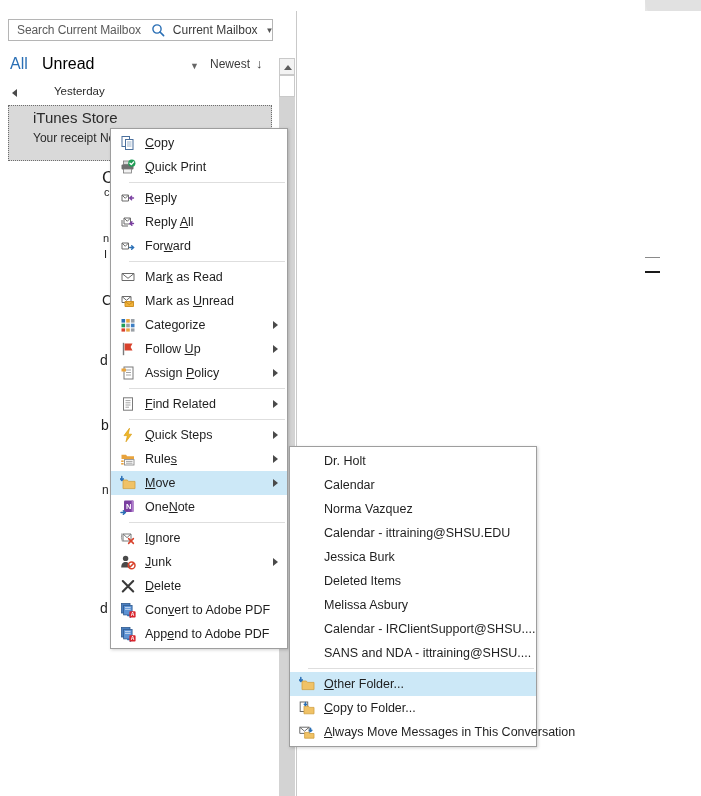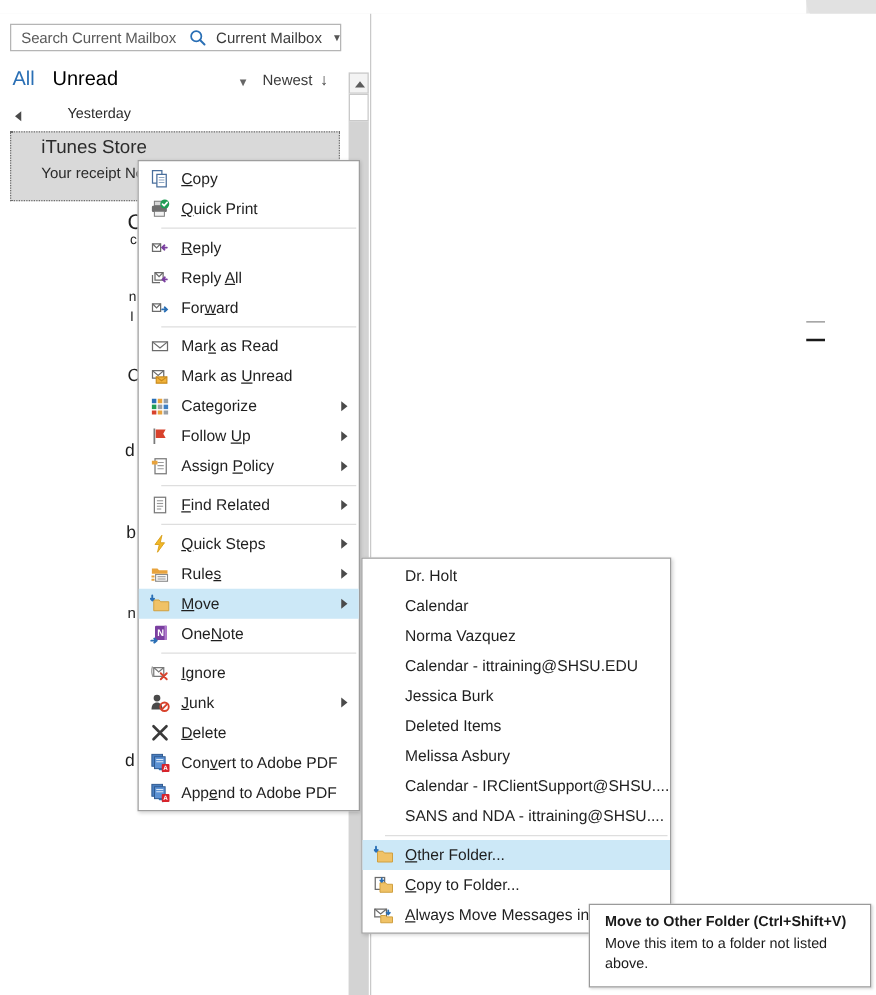--- a/index.html
+++ b/index.html
@@ -2,21 +2,21 @@
 <html><head>
 <meta charset="utf-8">
 <style>
   * { box-sizing: border-box; margin: 0; padding: 0; }
   html, body {
     width: 701px; height: 796px;
     font-family: "Liberation Sans", sans-serif;
     background: #ffffff;
     overflow: hidden;
   }
-  #root { position: relative; width: 701px; height: 796px; background: #ffffff; }
+  #root { position: relative; width: 701px; height: 796px; background: #ffffff; text-align: right; }
 
   
   .top-band { position: absolute; left: 0; top: 0; width: 701px; height: 11px; background: #e6e6e6; }
   .top-band-white { position: absolute; left: 0; top: 0; width: 645px; height: 11px; background: #ffffff; }
   .corner-tab {
     position: absolute; right: 0; top: 0; width: 56px; height: 22px;
     background: #e1e1e1; border-bottom-left-radius: 26px;
   }
 
   
@@ -476,18 +476,14 @@
             <path d="M0.8 3.2 L10.2 3.2 L10.2 9.4 L0.8 9.4 Z" fill="#fff" stroke="#6b6b6b" stroke-width="1"></path>
             <path d="M0.8 3.2 L5.5 7.2 L10.2 3.2" fill="none" stroke="#6b6b6b" stroke-width="1"></path>
             <path d="M5.6 8.4 L9.4 8.4 L10.4 9.5 L15 9.5 L15 14.2 L5.6 14.2 Z" fill="#f0c266" stroke="#d0a040" stroke-width="0.8"></path>
             <path d="M11.6 4.2 L11.6 7.4 M10.3 6.2 L11.6 7.6 L12.9 6.2" stroke="#2a6fb5" stroke-width="1.4" fill="none" stroke-linecap="round" stroke-linejoin="round"></path>
           </svg>
         </span>
         <span class="mi-lbl"><u>A</u>lways Move Messages in This Conversation</span>
       </div>
     </div>
 
-  <div class="tooltip">
-    <div class="tt-title">Move to Other Folder (Ctrl+Shift+V)</div>
-    <div class="tt-body">Move this item to a folder not listed above.</div>
-  </div>
 
 </div>
 
 </body></html>

